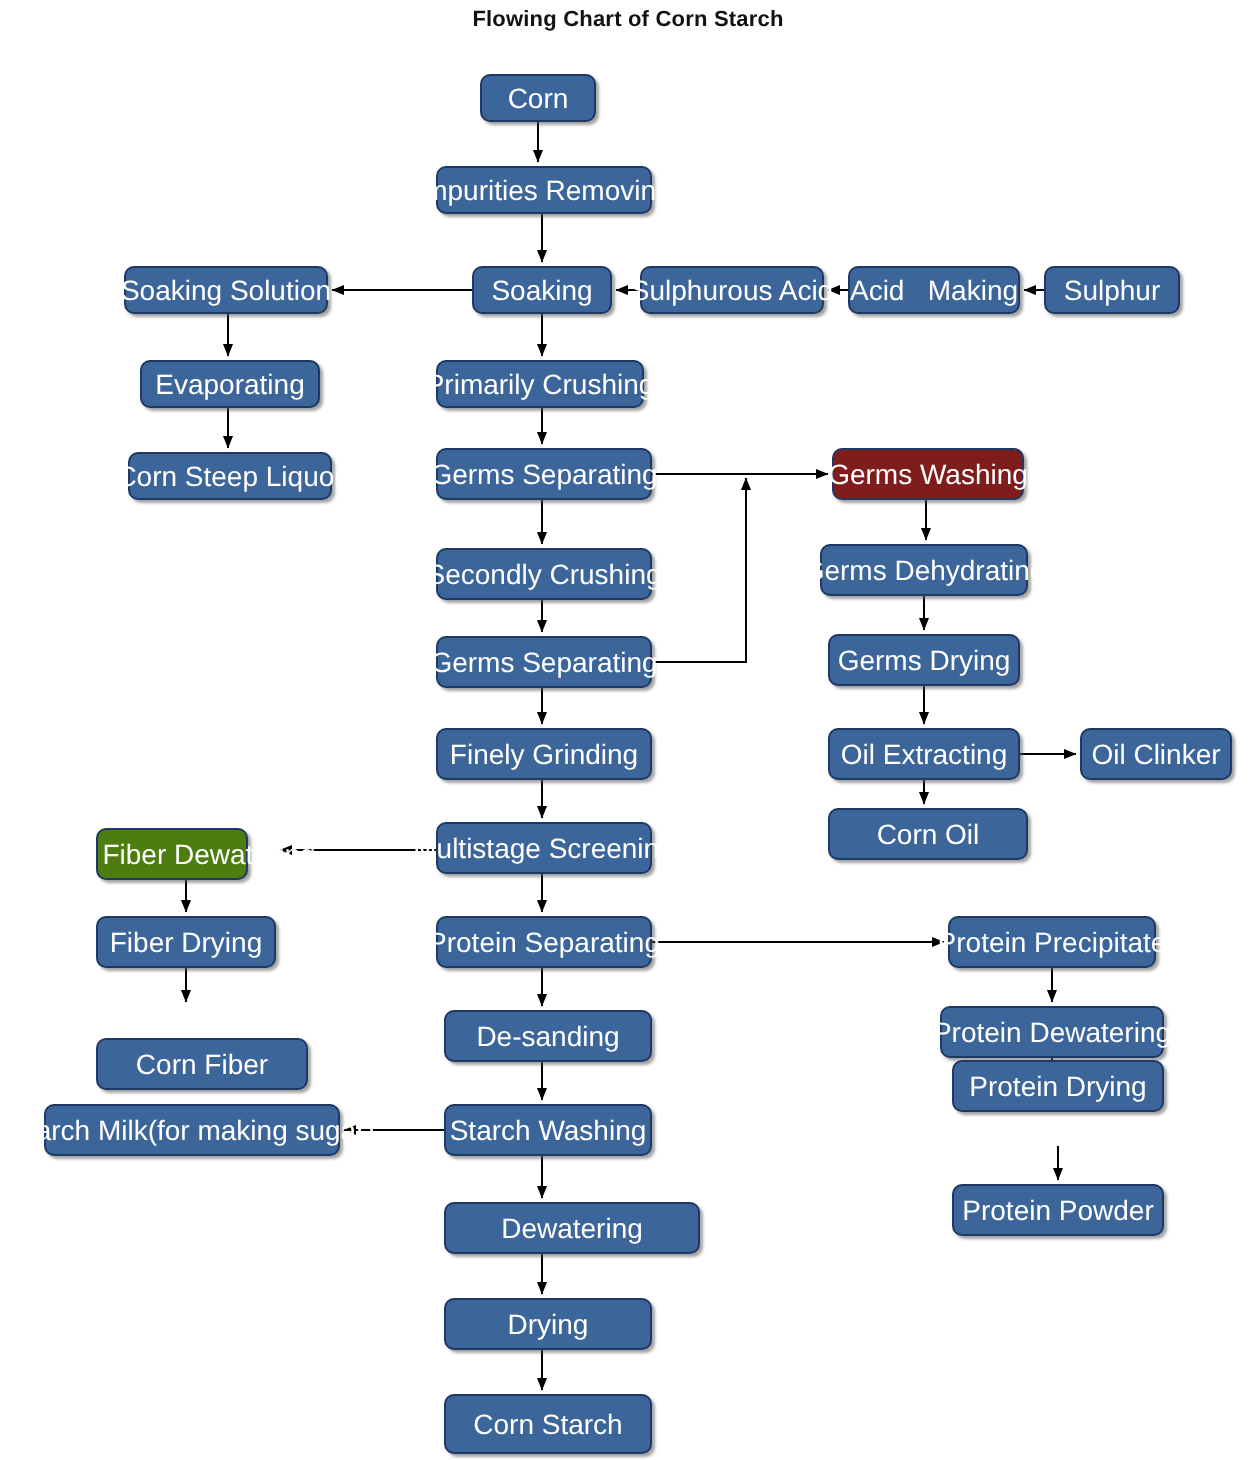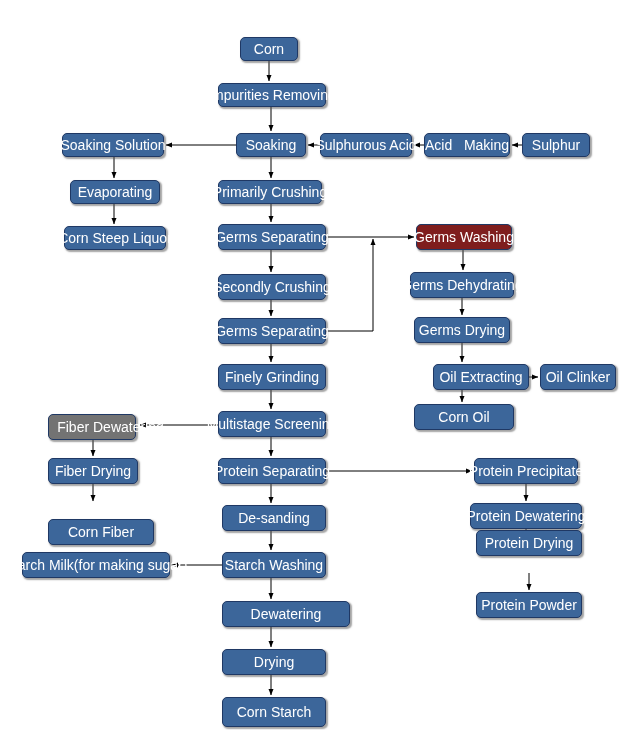--- a/index.html
+++ b/index.html
@@ -53,20 +53,21 @@
     box-shadow: 1.5px 1.5px 1.5px rgba(90,90,90,0.55);
     white-space: pre;
     user-select: none;
   }
 </style>
 </head>
 <body>
 
 <div id="chart-root">
 
+  <div class="chart-title">Flowing Chart of Corn Starch</div>
 
   <svg id="edge-layer" viewBox="0 0 628 730" xmlns="http://www.w3.org/2000/svg">
     <defs>
       <marker id="arrowhead" markerWidth="7" markerHeight="7" refX="6.2" refY="2.6" orient="auto" markerUnits="userSpaceOnUse">
         <path d="M0,0 L6.4,2.6 L0,5.2 z" fill="#000000"></path>
       </marker>
     </defs>
     <g id="edges-group">
         <path d="M269,61 L269,81" fill="none" stroke="#000000" stroke-width="1" marker-end="url(#arrowhead)"></path>
         <path d="M271,107 L271,131" fill="none" stroke="#000000" stroke-width="1" marker-end="url(#arrowhead)"></path>
@@ -124,24 +125,24 @@
       <div class="node" style="left: 218px; top: 411px; width: 108px; height: 26px; background: rgb(60, 102, 154); border-color: rgb(31, 56, 100); color: rgb(255, 255, 255);">Multistage Screening</div>
       <div class="node" style="left: 218px; top: 458px; width: 108px; height: 26px; background: rgb(60, 102, 154); border-color: rgb(31, 56, 100); color: rgb(255, 255, 255);">Protein Separating</div>
       <div class="node" style="left: 222px; top: 505px; width: 104px; height: 26px; background: rgb(60, 102, 154); border-color: rgb(31, 56, 100); color: rgb(255, 255, 255);">De-sanding</div>
       <div class="node" style="left: 222px; top: 552px; width: 104px; height: 26px; background: rgb(60, 102, 154); border-color: rgb(31, 56, 100); color: rgb(255, 255, 255);">Starch Washing</div>
       <div class="node" style="left: 222px; top: 601px; width: 128px; height: 26px; background: rgb(60, 102, 154); border-color: rgb(31, 56, 100); color: rgb(255, 255, 255);">Dewatering</div>
       <div class="node" style="left: 222px; top: 649px; width: 104px; height: 26px; background: rgb(60, 102, 154); border-color: rgb(31, 56, 100); color: rgb(255, 255, 255);">Drying</div>
       <div class="node" style="left: 222px; top: 697px; width: 104px; height: 30px; background: rgb(60, 102, 154); border-color: rgb(31, 56, 100); color: rgb(255, 255, 255);">Corn Starch</div>
       <div class="node" style="left: 416px; top: 224px; width: 96px; height: 26px; background: #7f1d1d; border-color: rgb(31, 56, 100); color: rgb(255, 255, 255);">Germs Washing</div>
       <div class="node" style="left: 410px; top: 272px; width: 104px; height: 26px; background: rgb(60, 102, 154); border-color: rgb(31, 56, 100); color: rgb(255, 255, 255);">Germs Dehydrating</div>
       <div class="node" style="left: 414px; top: 317px; width: 96px; height: 26px; background: rgb(60, 102, 154); border-color: rgb(31, 56, 100); color: rgb(255, 255, 255);">Germs Drying</div>
-      <div class="node" style="left: 414px; top: 364px; width: 96px; height: 26px; background: rgb(60, 102, 154); border-color: rgb(31, 56, 100); color: rgb(255, 255, 255); margin-left: 19px;">Oil Extracting</div>
+      <div class="node" style="left: 414px; top: 364px; width: 96px; height: 26px; background: rgb(60, 102, 154); border-color: rgb(31, 56, 100); color: rgb(255, 255, 255);">Oil Extracting</div>
       <div class="node" style="left: 540px; top: 364px; width: 76px; height: 26px; background: rgb(60, 102, 154); border-color: rgb(31, 56, 100); color: rgb(255, 255, 255);">Oil Clinker</div>
       <div class="node" style="left: 414px; top: 404px; width: 100px; height: 26px; background: rgb(60, 102, 154); border-color: rgb(31, 56, 100); color: rgb(255, 255, 255);">Corn Oil</div>
-      <div class="node" style="left: 48px; top: 414px; width: 88px; height: 26px; background: #737373; border-color: rgb(31, 56, 100); color: rgb(255, 255, 255); padding-left: 37px;">Fiber Dewatering</div>
+      <div class="node" style="left: 48px; top: 414px; width: 76px; height: 26px; background: #4d7c0f; border-color: rgb(31, 56, 100); color: rgb(255, 255, 255); padding-left: 37px;">Fiber Dewatering</div>
       <div class="node" style="left: 48px; top: 458px; width: 90px; height: 26px; background: rgb(60, 102, 154); border-color: rgb(31, 56, 100); color: rgb(255, 255, 255);">Fiber Drying</div>
       <div class="node" style="left: 48px; top: 519px; width: 106px; height: 26px; background: rgb(60, 102, 154); border-color: rgb(31, 56, 100); color: rgb(255, 255, 255);">Corn Fiber</div>
       <div class="node" style="left: 22px; top: 552px; width: 148px; height: 26px; background: rgb(60, 102, 154); border-color: rgb(31, 56, 100); color: rgb(255, 255, 255);">Starch Milk(for making sugar)</div>
       <div class="node" style="left: 474px; top: 458px; width: 104px; height: 26px; background: rgb(60, 102, 154); border-color: rgb(31, 56, 100); color: rgb(255, 255, 255);">Protein Precipitate</div>
       <div class="node" style="left: 470px; top: 503px; width: 112px; height: 26px; background: rgb(60, 102, 154); border-color: rgb(31, 56, 100); color: rgb(255, 255, 255);">Protein Dewatering</div>
       <div class="node" style="left: 476px; top: 530px; width: 106px; height: 26px; background: rgb(60, 102, 154); border-color: rgb(31, 56, 100); color: rgb(255, 255, 255);">Protein Drying</div>
       <div class="node" style="left: 476px; top: 592px; width: 106px; height: 26px; background: rgb(60, 102, 154); border-color: rgb(31, 56, 100); color: rgb(255, 255, 255);">Protein Powder</div>
     </div>
 
 </div>

